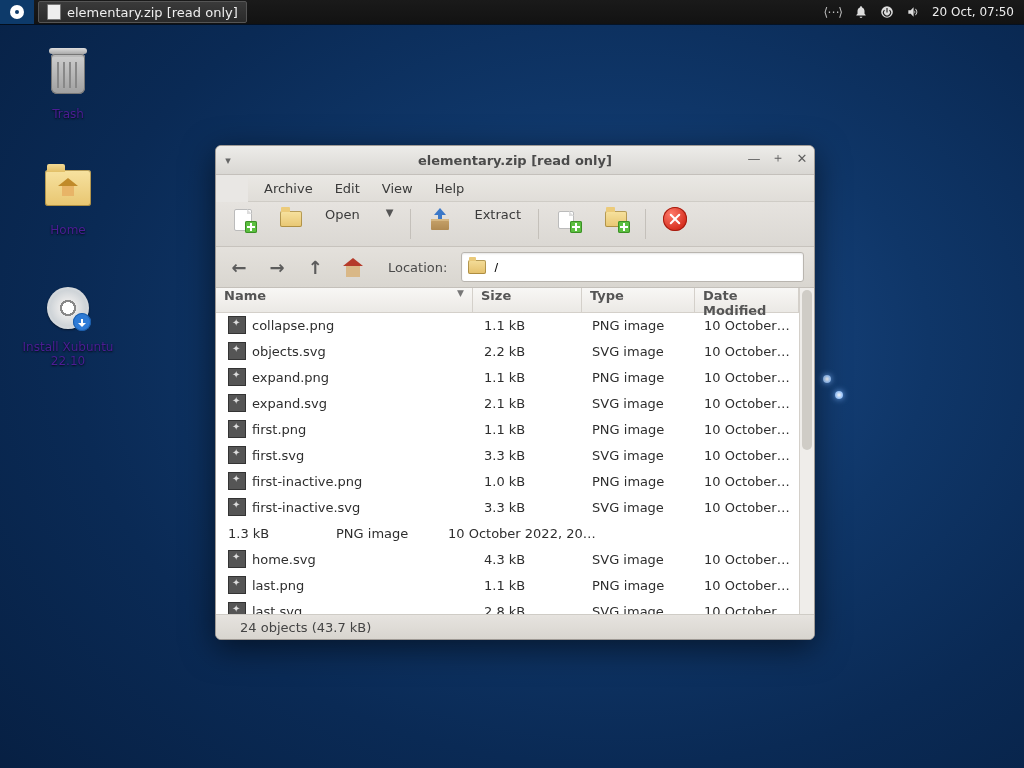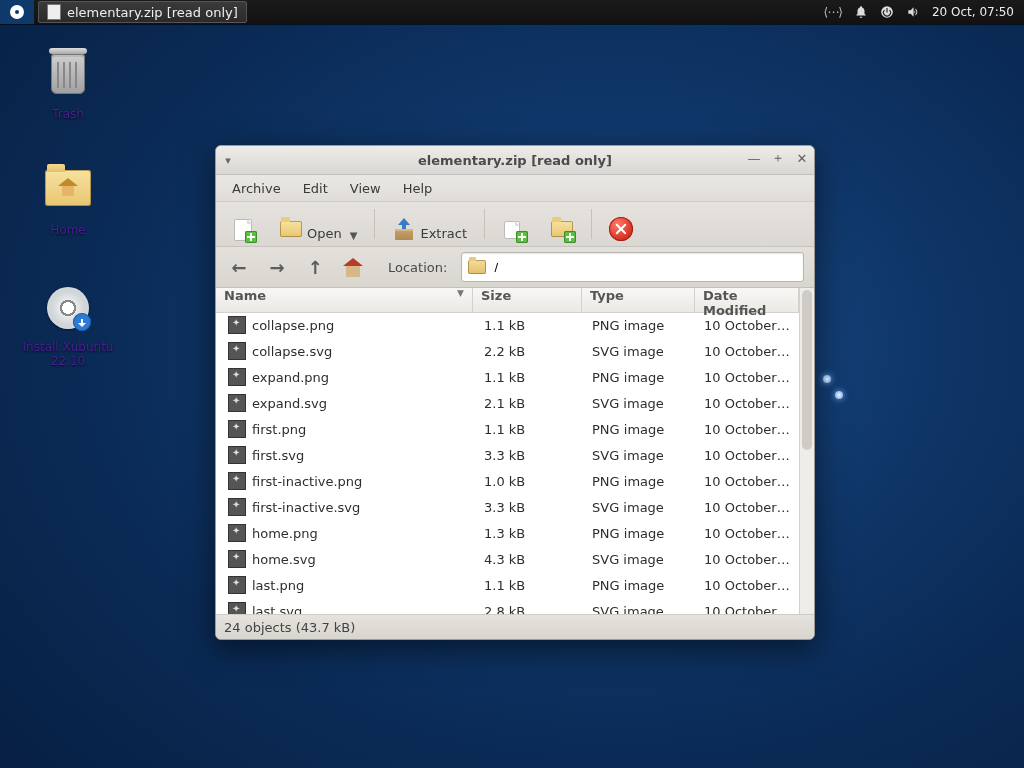--- a/index.html
+++ b/index.html
@@ -141,32 +141,33 @@
   }
   .win-controls{ position:absolute; right:4px; top:4px; display:flex; gap:8px;}
   .win-btn{ width:16px;height:16px; display:flex;align-items:center;justify-content:center;
     color:#5f5f5f; font-size:13px; border-radius:3px;}
 
   .menubar{
     height:26px; display:flex; align-items:center; gap:2px;
     padding:0 6px;
     background:linear-gradient(#eae8e4,#e0ddd8);
     border-bottom:1px solid #cfccc6;
+    margin-left:32px;
   }
   .menubar .mi{ padding:3px 10px; color:#3a3a3a; border-radius:3px;}
 
   .toolbar{
     height:44px; display:flex; align-items:center;
     padding:0 6px; gap:6px;
     background:linear-gradient(#e6e3df,#dbd8d3);
     border-bottom:1px solid #c7c3bd;
   }
   .tb-btn{
     height:34px; padding:0 8px;
-    display:flex; align-items:flex-end; gap:4px;
+    display:flex; align-items:flex-start; gap:22px;
     border:1px solid transparent; border-radius:4px;
     color:#3a3a3a;
   }
   .tb-sep{ width:1px; height:30px; background:#c4c0ba; margin:0 2px;}
   .tb-btn .lbl{font-size:13px;}
   .dd-arrow{ margin-left:4px; font-size:10px; color:#555;}
 
   .ico24{ width:24px; height:24px; position:relative; }
   .sheet{
     position:absolute; left:3px; top:2px; width:16px; height:20px;
@@ -304,21 +305,21 @@
     width:14px; background:#efedea; border-left:1px solid #d4d0ca;
     display:flex; flex-direction:column;
   }
   .vscroll .track{flex:1; position:relative;}
   .vscroll .thumb{
     position:absolute; left:2px; right:2px; top:2px; height:160px;
     background:#cfccc6; border-radius:6px;
   }
 
   .statusbar{
-    height:24px; display:flex; align-items:center; padding:0 8px;
+    height:24px; display:flex; align-items:center; padding:0 24px;
     background:linear-gradient(#e6e3df,#d8d5cf);
     border-top:1px solid #cfccc6;
     color:#444;
   }
 
   
   .spin-dot{
     position:absolute; width:8px;height:8px; border-radius:50%;
     background:radial-gradient(circle,#fff,#9ec9ff 60%);
     box-shadow:0 0 6px #7fb6ff;
@@ -484,21 +485,21 @@
               <span class="file-ico"></span>
               <span>collapse.png</span>
             </div>
             <div class="c c-size">1.1 kB</div>
             <div class="c c-type">PNG image</div>
             <div class="c c-date">10 October 2022, 20…</div>
           </div>
           <div class="row">
             <div class="c c-name">
               <span class="file-ico"></span>
-              <span>collapse.svg</span>
+              <span>objects.svg</span>
             </div>
             <div class="c c-size">2.2 kB</div>
             <div class="c c-type">SVG image</div>
             <div class="c c-date">10 October 2022, 20…</div>
           </div>
           <div class="row">
             <div class="c c-name">
               <span class="file-ico"></span>
               <span>expand.png</span>
             </div>
@@ -545,24 +546,20 @@
           <div class="row">
             <div class="c c-name">
               <span class="file-ico"></span>
               <span>first-inactive.svg</span>
             </div>
             <div class="c c-size">3.3 kB</div>
             <div class="c c-type">SVG image</div>
             <div class="c c-date">10 October 2022, 20…</div>
           </div>
           <div class="row">
-            <div class="c c-name">
-              <span class="file-ico"></span>
-              <span>home.png</span>
-            </div>
             <div class="c c-size">1.3 kB</div>
             <div class="c c-type">PNG image</div>
             <div class="c c-date">10 October 2022, 20…</div>
           </div>
           <div class="row">
             <div class="c c-name">
               <span class="file-ico"></span>
               <span>home.svg</span>
             </div>
             <div class="c c-size">4.3 kB</div>

